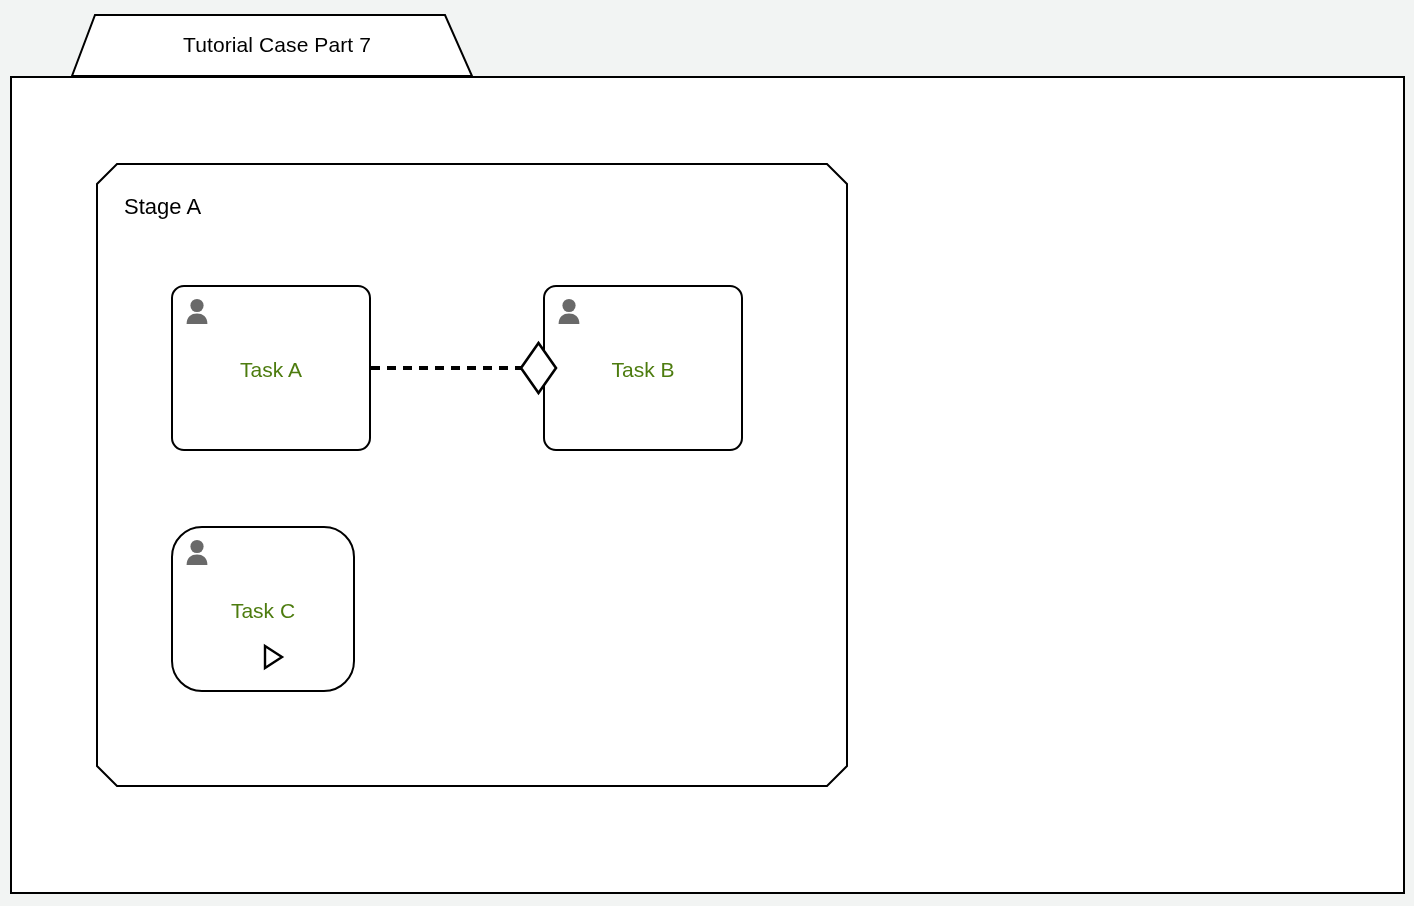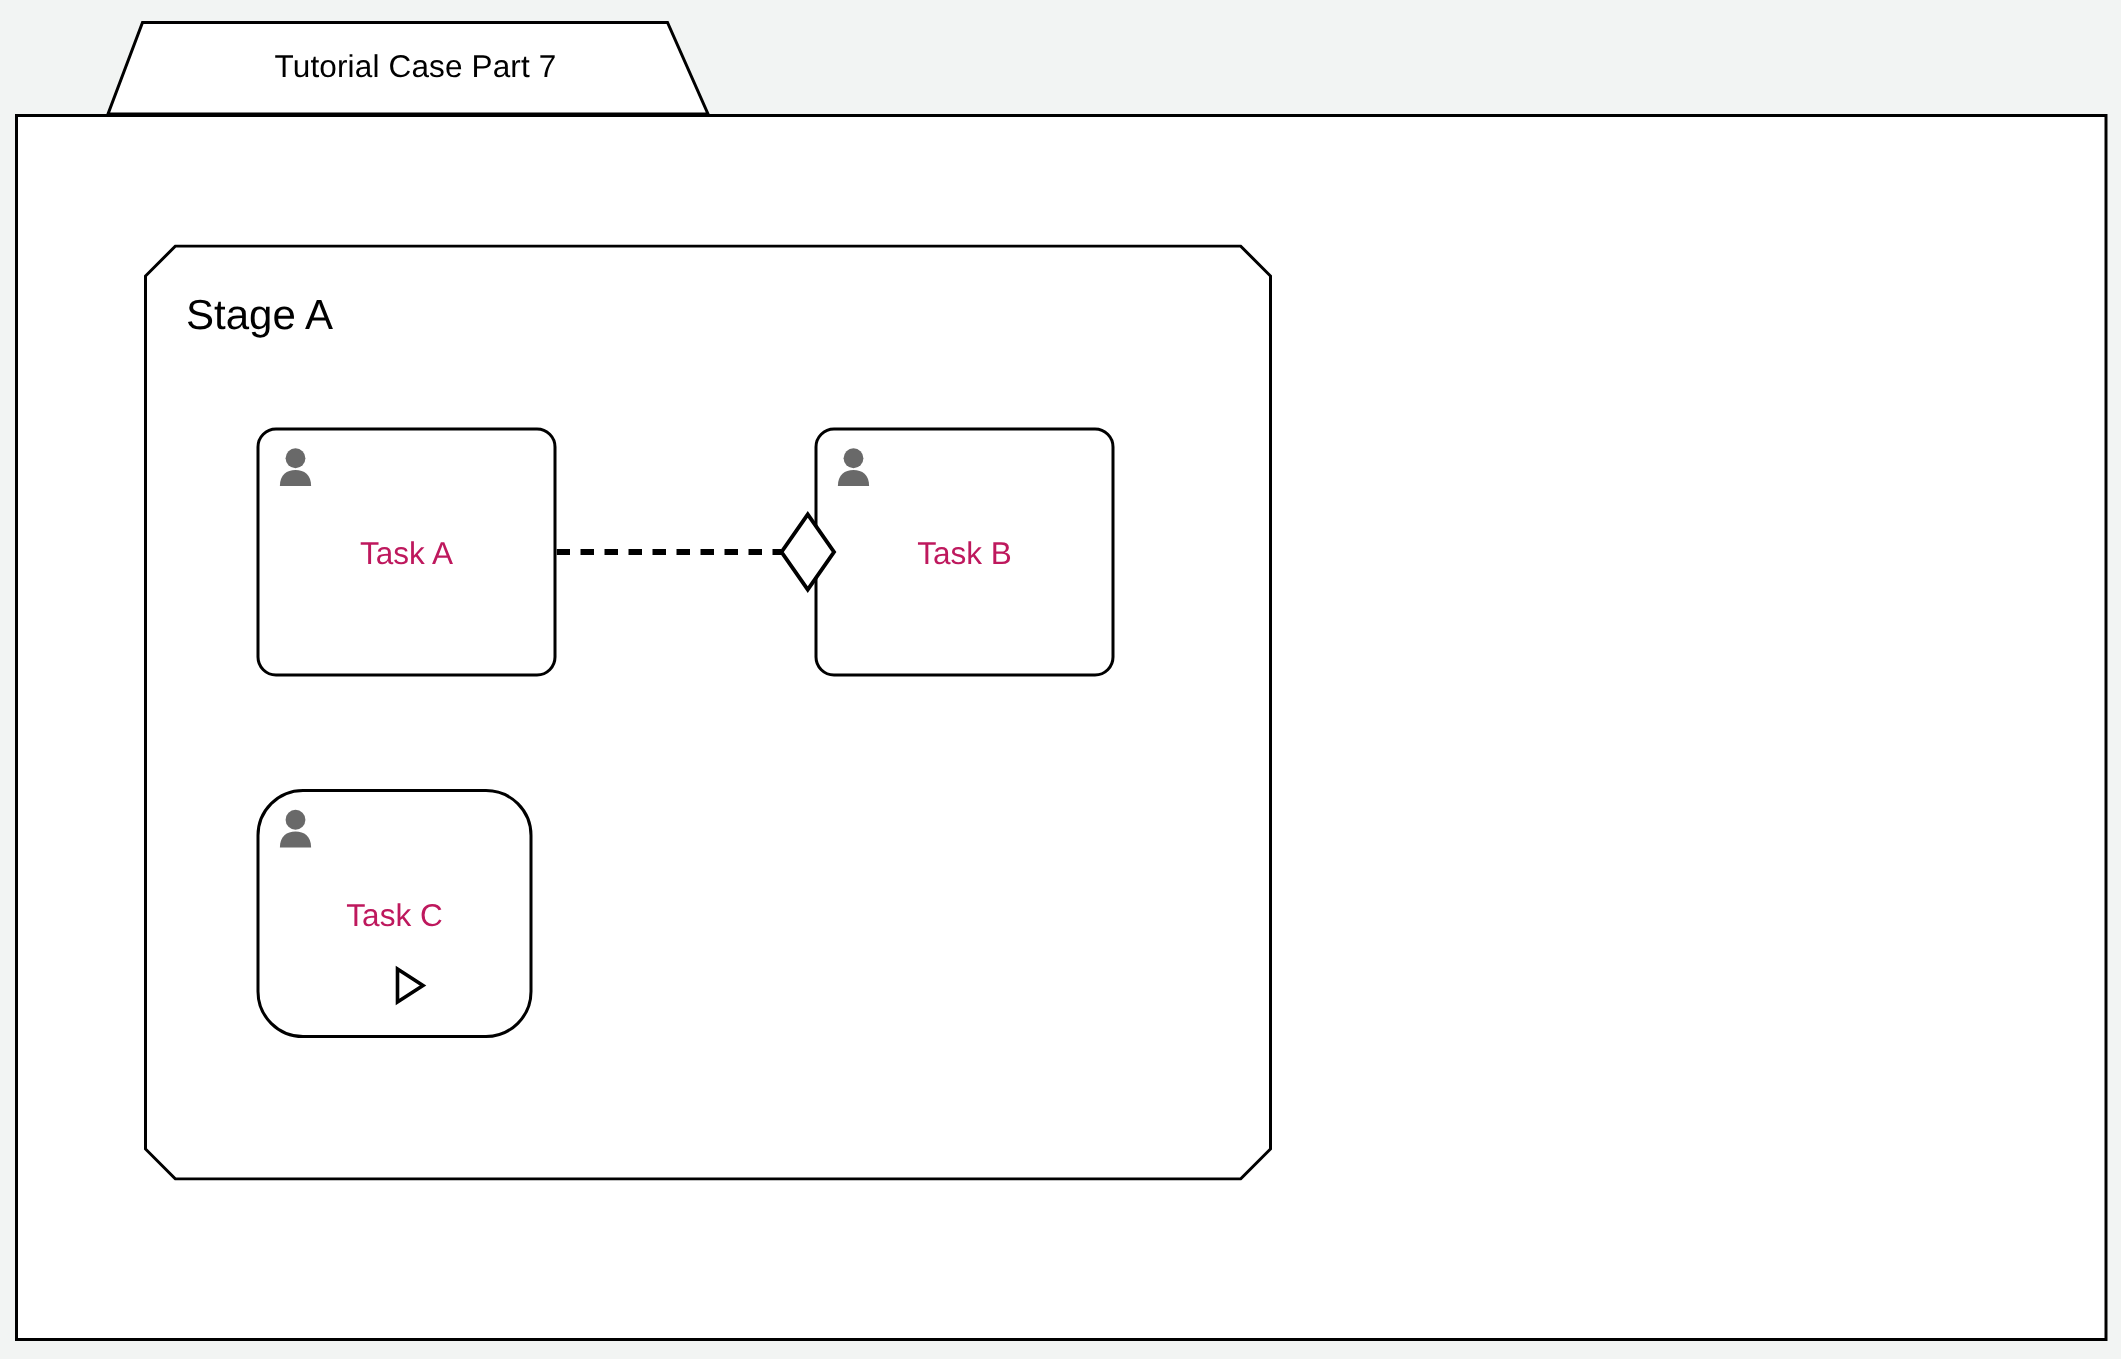--- a/index.html
+++ b/index.html
@@ -68,40 +68,40 @@
     left: 84px;
     top: 85px;
     width: 752px;
     height: 624px;
   }
   .stage-shape { position: absolute; left: 0; top: 0; }
   .stage-title {
     position: absolute;
     left: 28px;
     top: 31px;
-    font-size: 28px;
+    font-size: 22px;
     color: #000;
     white-space: nowrap;
   }
 
   
   .task {
     position: absolute;
     background: #ffffff;
     border: 2px solid #000000;
     border-radius: 13px;
     box-sizing: border-box;
   }
   .task-label {
     position: absolute;
     left: 0;
     width: 100%;
     text-align: center;
     font-size: 21px;
-    color: #be185d;
+    color: #4d7c0f;
     white-space: nowrap;
   }
   .person-icon {
     position: absolute;
     left: 11px;
     top: 10px;
     width: 26px;
     height: 28px;
   }
   .play-icon {

